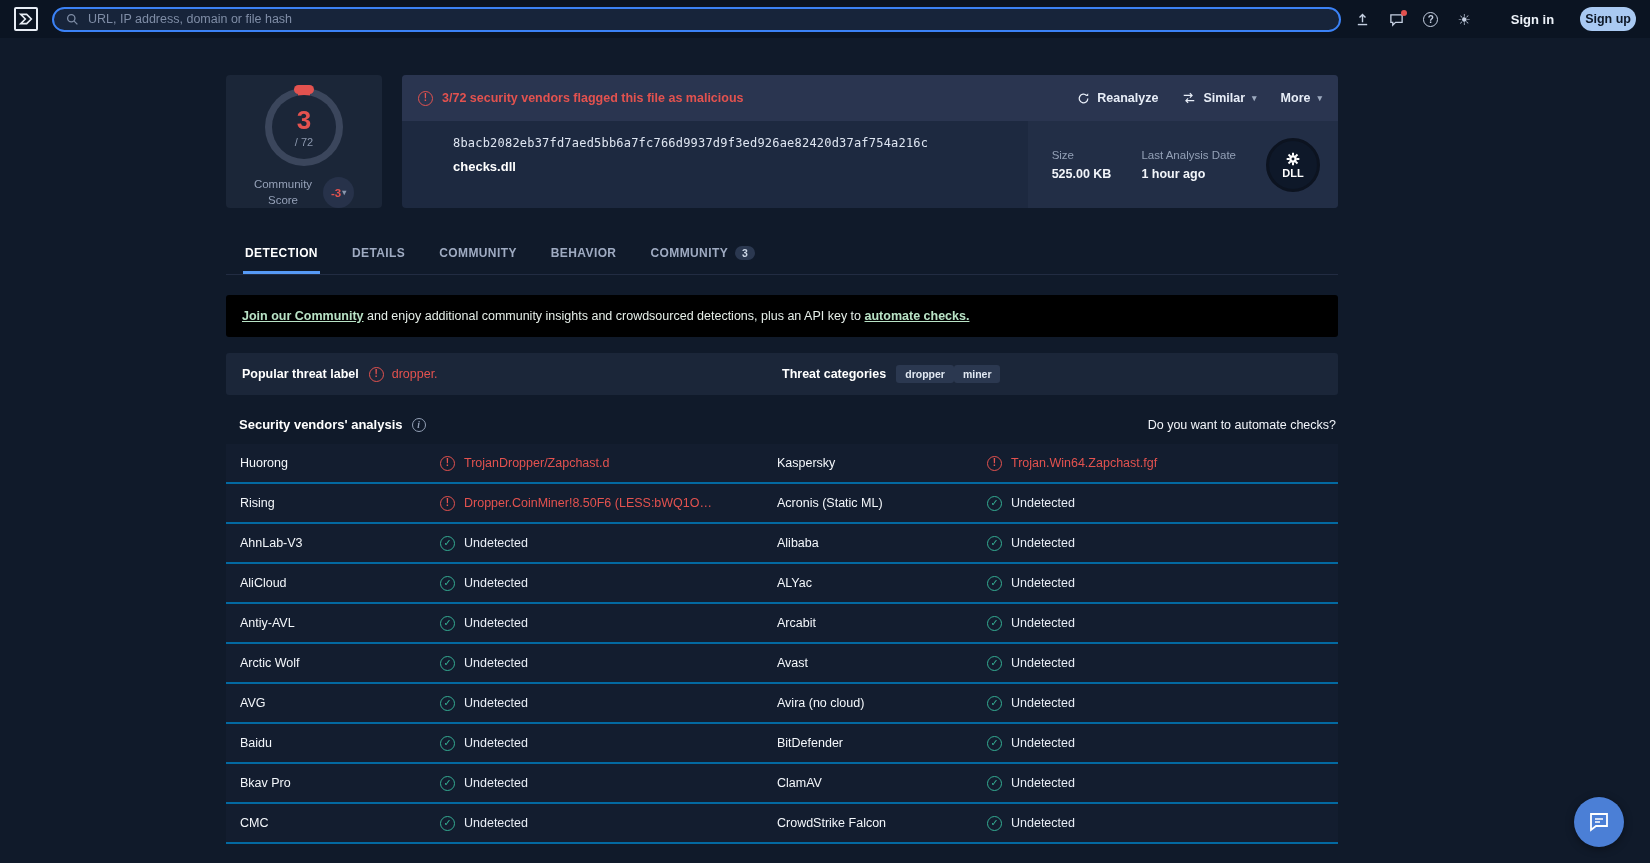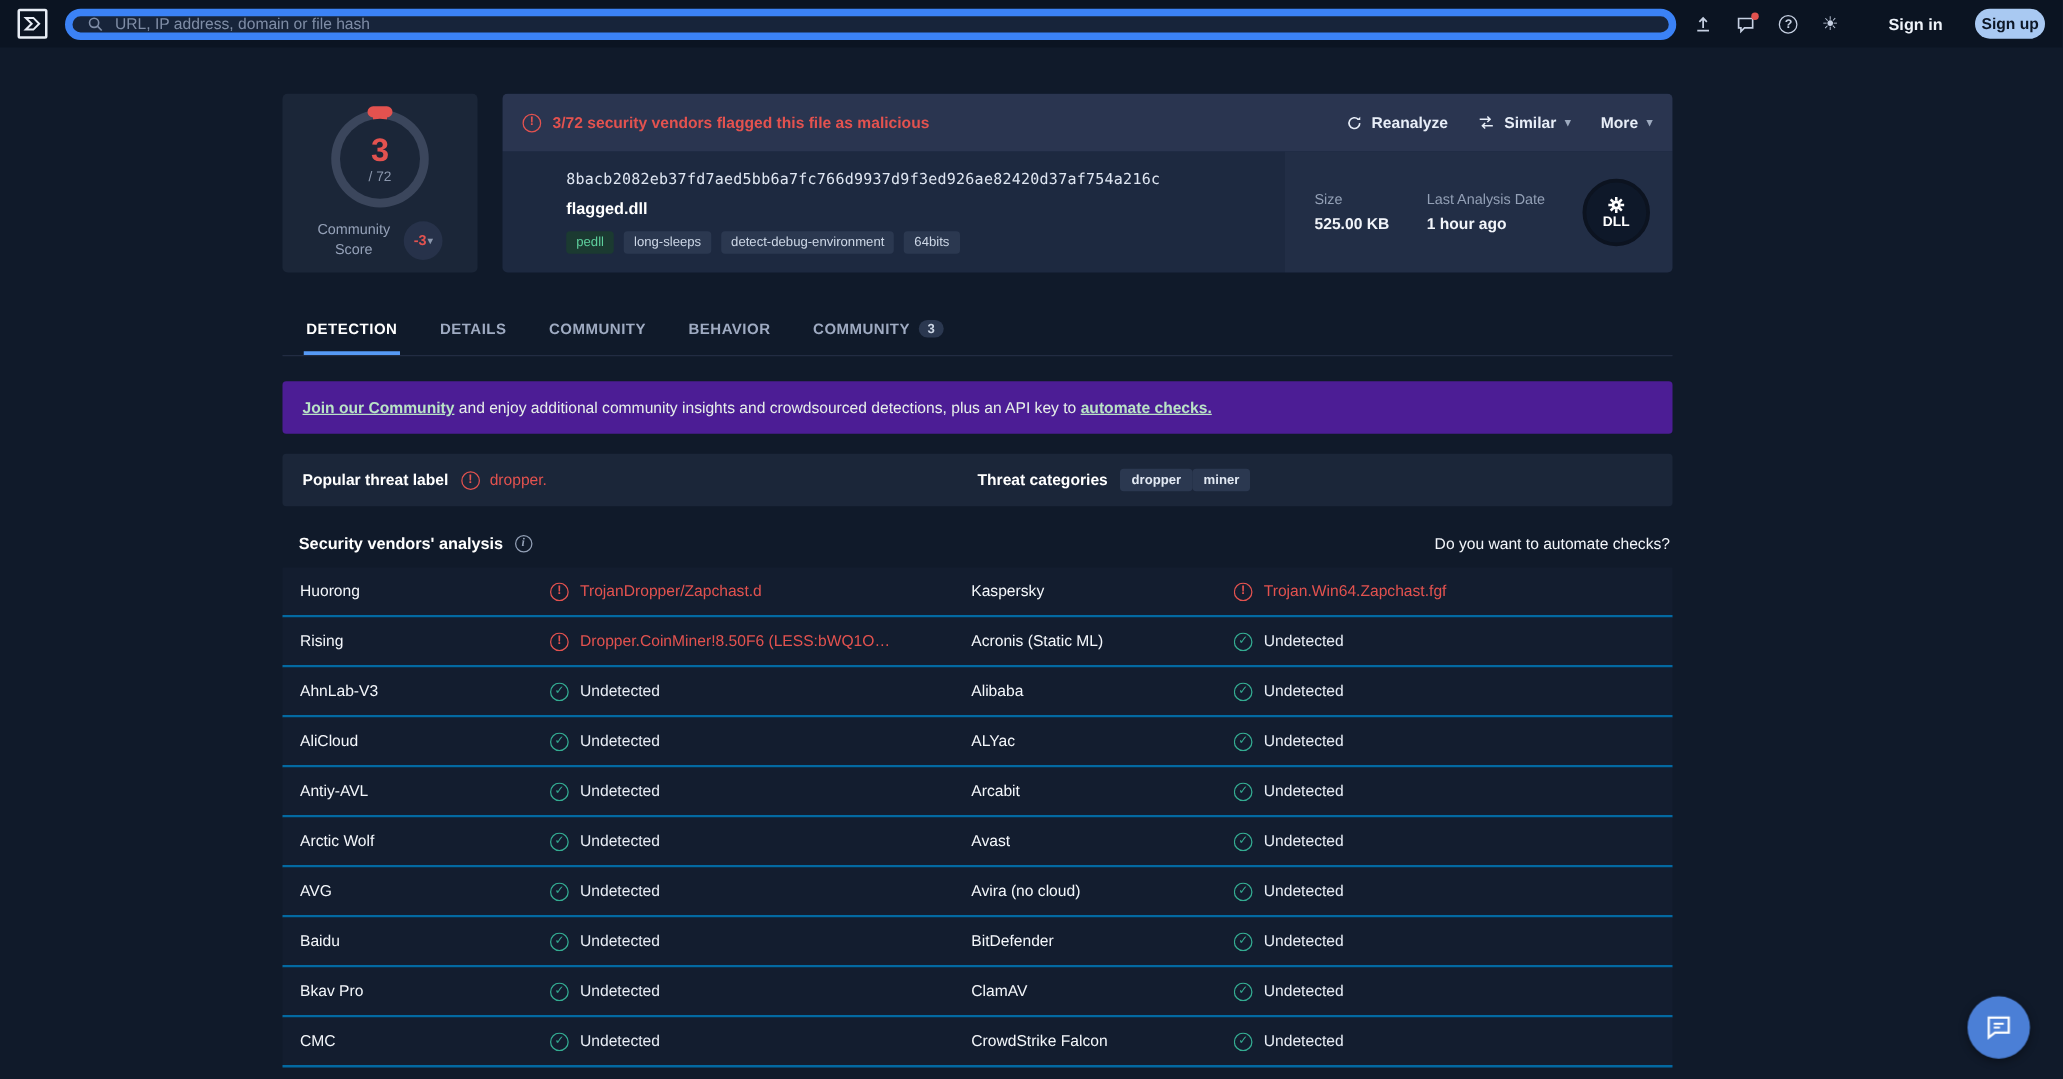--- a/index.html
+++ b/index.html
@@ -3,21 +3,21 @@
 <meta charset="utf-8">
 <style>
   * { margin:0; padding:0; box-sizing:border-box; }
   html,body { width:1650px; height:863px; overflow:hidden; background:#101a2a;
               font-family:"Liberation Sans", sans-serif; }
 
   
   .topbar { height:38px; background:#0b1422; display:flex; align-items:center; padding:0 14px; gap:14px; }
   .logo { width:24px; height:24px; border:2px solid #e8edf5; border-radius:2px;
           display:flex; align-items:center; justify-content:center; flex:0 0 auto; }
-  .searchbox { flex:1; height:25px; background:#17243a; border:6px solid #3b82f6; border-radius:13px;
+  .searchbox { flex:1; height:25px; background:#17243a; border:2px solid #3b82f6; border-radius:13px;
                display:flex; align-items:center; padding:0 12px; gap:9px; }
   .searchbox input { background:transparent; border:none; outline:none; color:#dfe6f2;
                      font-size:12.5px; width:100%; font-family:"Liberation Sans",sans-serif; }
   .searchbox input::placeholder { color:#7f8da6; }
   .tb-icons { display:flex; align-items:center; gap:19px; color:#c6d0e2; }
   .tb-icon { position:relative; display:flex; align-items:center; justify-content:center; cursor:pointer; }
   .tb-icon .dot { position:absolute; top:-2px; right:-3px; width:6px; height:6px; border-radius:50%; background:#e3524f; }
   .help-circle { width:15px; height:15px; border:1.4px solid #c6d0e2; border-radius:50%;
                  font-size:10px; font-weight:bold; display:flex; align-items:center; justify-content:center; }
   .sun-glyph { font-size:15px; line-height:1; }
@@ -77,21 +77,21 @@
                font-size:11px; font-weight:bold; line-height:1; gap:1px; }
 
   
   .tabs { display:flex; gap:30px; margin-top:28px; border-bottom:1px solid #222c42; padding-left:17px; }
   .tab { padding:10px 2px 11px; color:#9fabc2; font-size:12px; font-weight:bold; letter-spacing:0.4px;
          display:flex; align-items:center; gap:7px; cursor:pointer; border-bottom:3px solid transparent; }
   .tab.active { color:#ffffff; border-bottom-color:#569af5; }
   .tab-badge { background:#2b3850; color:#cdd7e6; border-radius:9px; padding:1px 7px; font-size:10.5px; }
 
   
-  .banner { margin-top:20px; background:#4c1d95; border-radius:3px; padding:14px 16px;
+  .banner { margin-top:20px; background:#000000; border-radius:3px; padding:14px 16px;
             font-size:12.5px; color:#e6efe9; }
   .banner .blink { color:#b9e3c6; font-weight:bold; text-decoration:underline; cursor:pointer; }
 
   
   .threat-bar { margin-top:16px; background:#1b2639; border-radius:3px; padding:12px 16px;
                 display:grid; grid-template-columns:1fr 1fr; align-items:center; }
   .threat-left { display:flex; align-items:center; gap:10px; }
   .threat-title { color:#ffffff; font-size:12.5px; font-weight:bold; }
   .threat-value { color:#e3524f; font-size:12.5px; display:flex; align-items:center; gap:8px; }
   .threat-right { display:flex; align-items:center; gap:10px; }
@@ -212,27 +212,21 @@
           </span>
           <span class="action">
             <span>More</span>
             <span class="caret">▾</span>
           </span>
         </div>
       </div>
       <div class="file-card-body">
         <div class="file-main">
           <div class="hash">8bacb2082eb37fd7aed5bb6a7fc766d9937d9f3ed926ae82420d37af754a216c</div>
-          <div class="filename">flagged.dll</div>
-          <div class="tags">
-              <span class="tag green">pedll</span>
-              <span class="tag">long-sleeps</span>
-              <span class="tag">detect-debug-environment</span>
-              <span class="tag">64bits</span>
-            </div>
+          <div class="filename">checks.dll</div>
         </div>
         <div class="file-meta">
           <div class="meta-col">
             <div class="meta-label">Size</div>
             <div class="meta-value">525.00 KB</div>
           </div>
           <div class="meta-col">
             <div class="meta-label">Last Analysis Date</div>
             <div class="meta-value">1 hour ago</div>
           </div>

